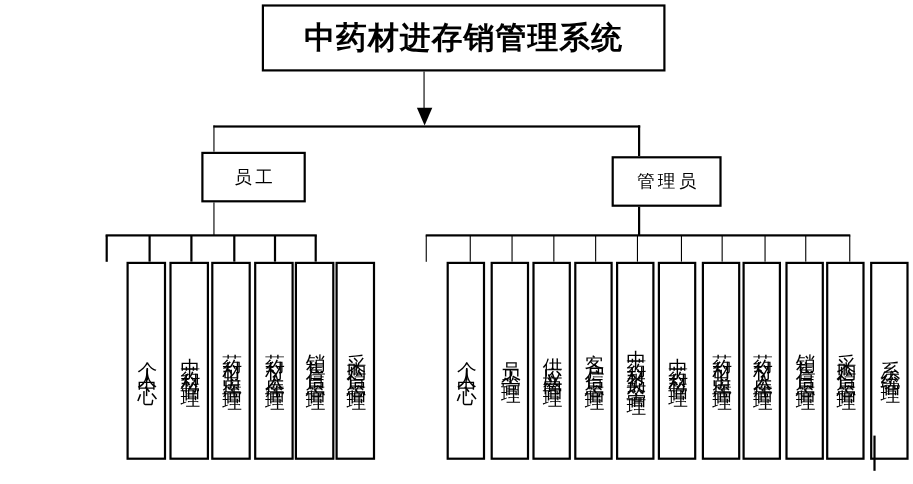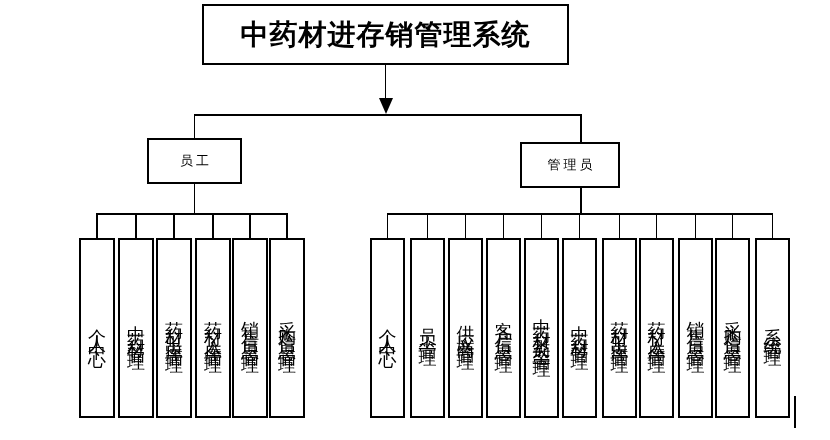--- a/index.html
+++ b/index.html
@@ -13,32 +13,33 @@
     overflow: hidden;
   }
   .box {
     position: absolute;
     box-sizing: border-box;
     border: 2px solid #000000;
     background: #ffffff;
     display: flex;
     align-items: center;
     justify-content: center;
+    margin-left: 36px;
   }
   .root-box {
     left: 202px; top: 4px; width: 367px; height: 61px;
   }
   .root-box .lbl {
     font-size: 28px;
     font-weight: bold;
     letter-spacing: 1px;
     white-space: nowrap;
   }
   .branch-box .lbl {
-    font-size: 13px;
+    font-size: 16px;
     letter-spacing: 3px;
     padding-left: 3px; 
     white-space: nowrap;
   }
   .branch-emp { left: 147px; top: 138px; width: 95px;  height: 46px; }
   .branch-adm { left: 520px; top: 142px; width: 100px; height: 46px; }
   .leaf {
     top: 238px;
     height: 180px;
     width: 36px;

